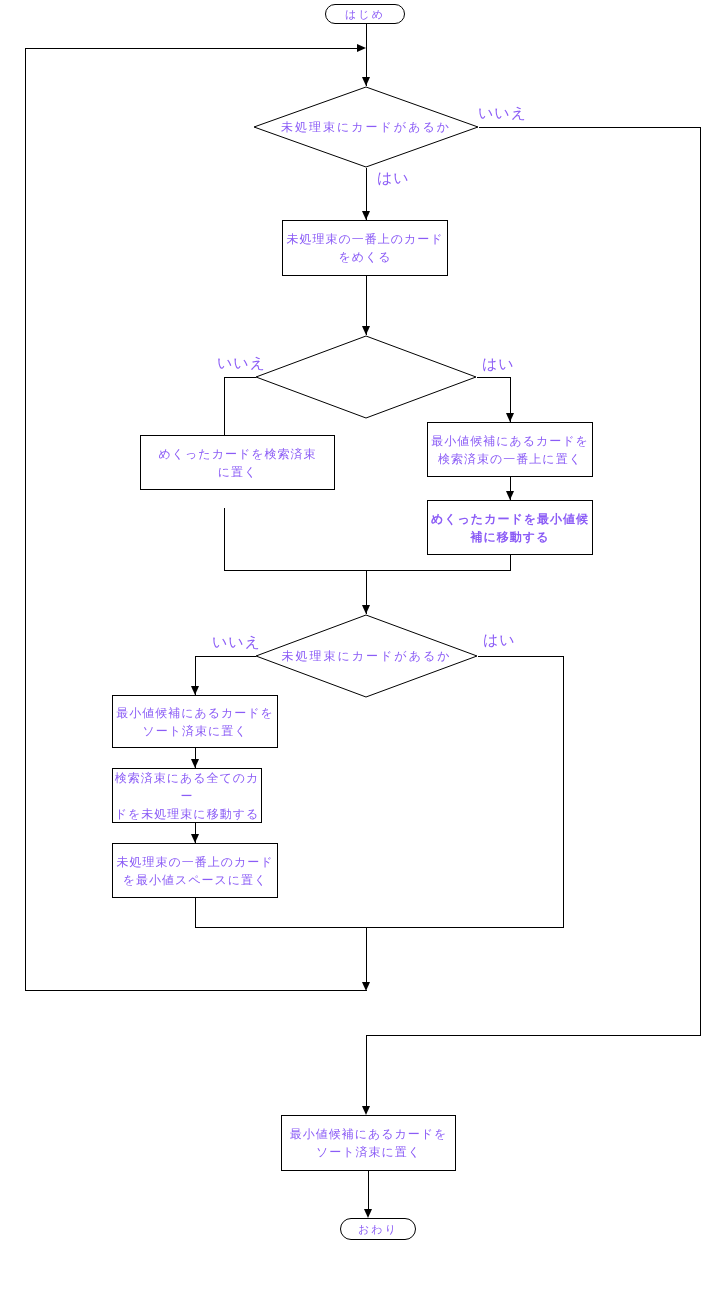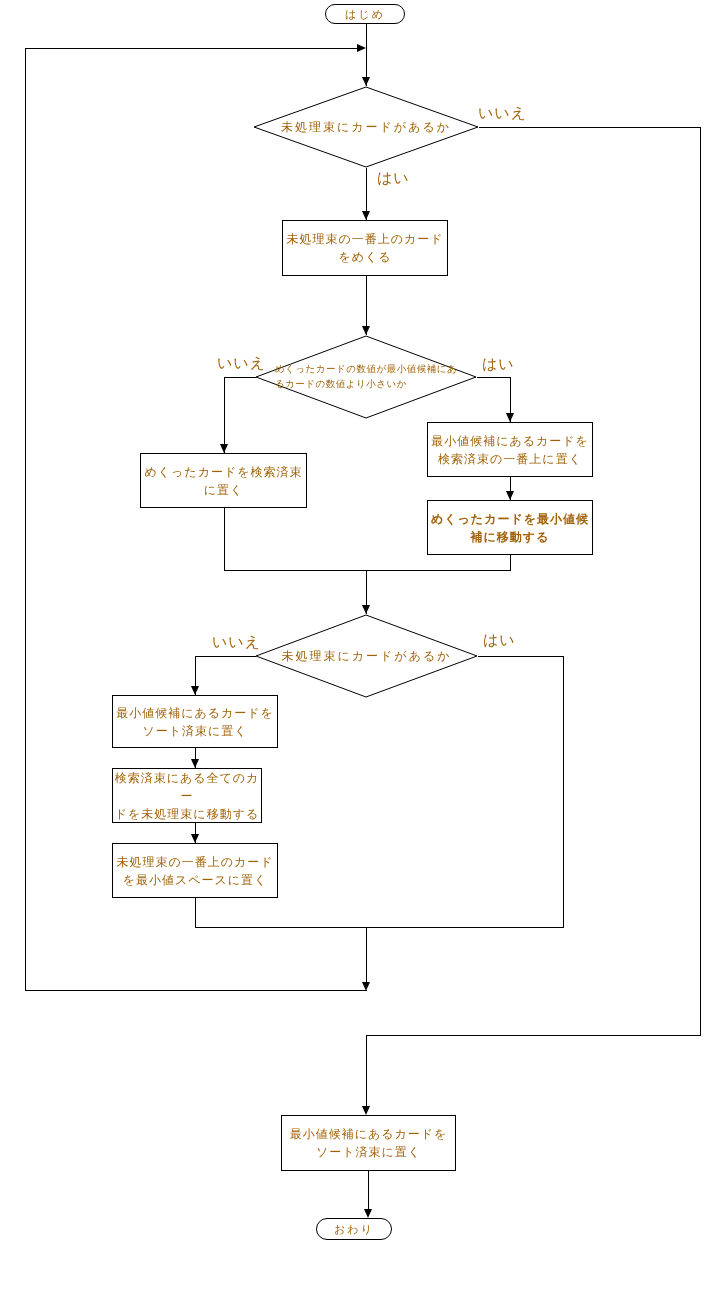--- a/index.html
+++ b/index.html
@@ -1,18 +1,18 @@
 <!DOCTYPE html>
 <html><head>
 <meta charset="utf-8">
 <style>
   html,body{margin:0;padding:0;background:#fff;}
   .canvas{
     position:relative;width:725px;height:1300px;background:#ffffff;
-    font-family:"DejaVu Sans","Liberation Sans",sans-serif;color:#a16207;
+    font-family:"DejaVu Sans","Liberation Sans",sans-serif;color:#8b5cf6;
     overflow:hidden;
   }
   .line{position:absolute;background:#000;}
   .a-down{position:absolute;width:0;height:0;
     border-left:4.5px solid transparent;border-right:4.5px solid transparent;
     border-top:9px solid #000;}
   .a-right{position:absolute;width:0;height:0;
     border-top:4.5px solid transparent;border-bottom:4.5px solid transparent;
     border-left:9px solid #000;}
   .process{
@@ -92,42 +92,40 @@
   <div class="a-down" style="left:362px;top:605px;"></div>
   <div class="a-down" style="left:191px;top:686px;"></div>
   <div class="a-down" style="left:191px;top:759px;"></div>
   <div class="a-down" style="left:191px;top:834px;"></div>
   <div class="a-down" style="left:362px;top:982px;"></div>
   <div class="a-down" style="left:362px;top:1106px;"></div>
   <div class="a-down" style="left:364px;top:1209px;"></div>
   <div class="a-right" style="left:357px;top:43.5px;"></div>
 
   <div class="terminator" style="left:325px;top:4px;width:80px;height:20px;">はじめ</div>
-  <div class="terminator" style="left:316px;top:1218px;width:76px;height:22px;">おわり</div>
+  <div class="terminator" style="left:340px;top:1218px;width:76px;height:22px;">おわり</div>
 
   <svg class="diamond-svg" style="left:253px;top:86px;" width="227" height="83">
     <polygon points="113,1 225,41 113,81 1,41" fill="#ffffff" stroke="#000000" stroke-width="1"></polygon>
   </svg>
   <div class="diamond-text dt-large" style="left:253px;top:86px;width:226px;height:82px;">未処理束にカードがあるか</div>
 
   <svg class="diamond-svg" style="left:255px;top:335px;" width="223" height="85">
     <polygon points="111,1 221,42 111,83 1,42" fill="#ffffff" stroke="#000000" stroke-width="1"></polygon>
   </svg>
-  <div class="diamond-text dt-small" style="left:263px;top:335px;width:206px;height:84px;">めくったカードの数値が最小値候補にあ
-るカードの数値より小さいか</div>
 
   <svg class="diamond-svg" style="left:255px;top:614px;" width="224" height="85">
     <polygon points="111,1 222,42 111,83 1,42" fill="#ffffff" stroke="#000000" stroke-width="1"></polygon>
   </svg>
   <div class="diamond-text dt-large" style="left:255px;top:614px;width:223px;height:84px;">未処理束にカードがあるか</div>
 
   <div class="process" style="left:282px;top:220px;width:166px;height:56px;">未処理束の一番上のカード
 をめくる</div>
 
-  <div class="process" style="left:140px;top:453px;width:167px;height:55px;">めくったカードを検索済束
+  <div class="process" style="left:140px;top:435px;width:195px;height:55px;">めくったカードを検索済束
 に置く</div>
 
   <div class="process" style="left:427px;top:422px;width:166px;height:55px;">最小値候補にあるカードを
 検索済束の一番上に置く</div>
 
   <div class="process" style="left:427px;top:500px;width:166px;height:55px;font-weight:bold;">めくったカードを最小値候
 補に移動する</div>
 
   <div class="process" style="left:112px;top:695px;width:166px;height:53px;">最小値候補にあるカードを
 ソート済束に置く</div>

